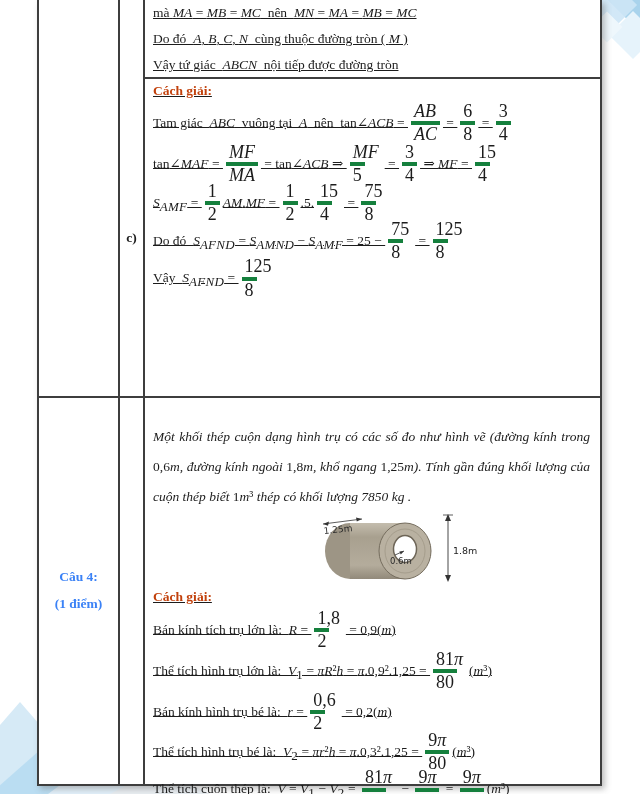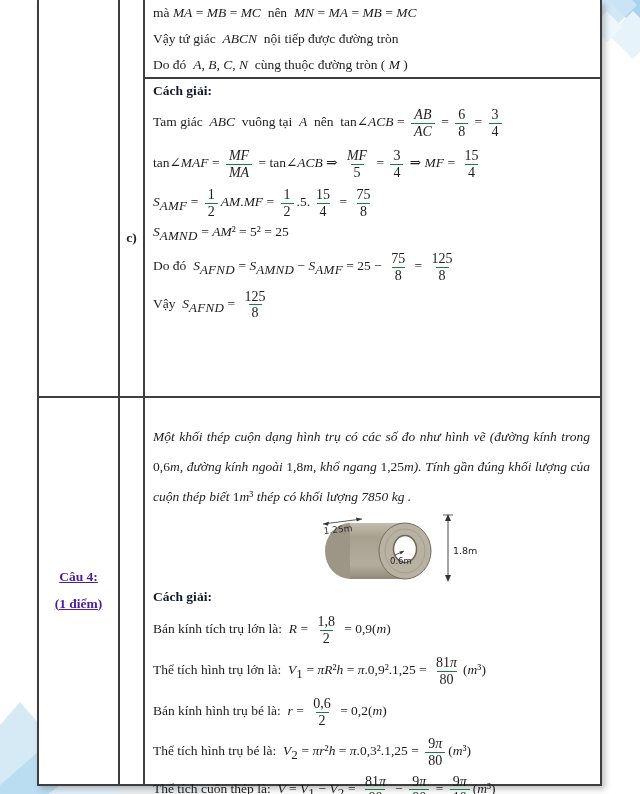--- a/index.html
+++ b/index.html
@@ -4,21 +4,21 @@
 <style>
   * { margin:0; padding:0; box-sizing:border-box; }
   html,body { width:640px; height:794px; }
   body {
     position:relative; overflow:hidden; background:#ffffff;
     font-family:"Liberation Serif","DejaVu Serif",serif;
     font-size:13.5px; color:#1c1c1c;
   }
   i { font-style:italic; }
   b { font-weight:bold; }
-  .red { color:#0f172a; }
+  .red { color:#c2410c; }
 
   
   .decor { position:absolute; z-index:1; }
   .diamond { position:absolute; transform:rotate(45deg); }
   .tri { position:absolute; clip-path:polygon(50% 0,0 100%,100% 100%); }
 
   
   .table {
     position:absolute; left:37px; top:0; width:565px; height:786px;
     border:2px solid #3e3e3e; border-top:none; background:#ffffff; z-index:2;
@@ -27,41 +27,41 @@
   .vline { position:absolute; top:0; bottom:0; width:2px; background:#3e3e3e; }
   .hline { position:absolute; height:2px; background:#3e3e3e; }
 
   .cell-c {
     position:absolute; left:81px; top:79px; width:23px; height:317px;
     display:flex; align-items:center; justify-content:center; font-weight:bold;
   }
   .cell-cau {
     position:absolute; left:0; top:398px; width:79px; height:384px;
     display:flex; flex-direction:column; align-items:center; justify-content:center;
-    gap:11px; font-weight:bold; color:#4c1d95;text-decoration:underline;
+    gap:11px; font-weight:bold; color:#3b82f6;
   }
-  .content { position:absolute; left:106px; width:455px; padding:0 10px 0 8px; }
+  .content { position:absolute; left:106px; width:455px; padding:0 10px 0 8px;text-decoration:underline; }
   .c1 { top:0; height:79px; }
   .c2 { top:79px; height:317px; }
   .c3 { top:418px; height:384px; }
 
   .line { display:flex; align-items:center; }
   .runs { display:inline-block; white-space:pre-wrap; }
   .h24{height:24px} .h26{height:26px} .h28{height:28px}
   .h35{height:35px} .h36{height:36px}
   .h40{height:40px} .h42{height:42px}
 
   
   .frac {
-    display:inline-flex; flex-direction:column; align-items:center;
-    vertical-align:middle; margin:0 3px; line-height:1.08; font-size:14px;
+    display:inline-flex; flex-direction:column; align-items:flex-start;
+    vertical-align:middle; margin:0 3px; line-height:1.08; font-size:18px;
     text-align:center;
   }
   .frac .num { padding:0 3px; }
-  .frac .den { padding:0 3px; border-top:1px solid #15803d; }
+  .frac .den { padding:0 3px; border-top:4px solid #15803d; }
   sub { font-size:13px; vertical-align:-4px; letter-spacing:0.3px; }
 
   
   .problem {
     font-weight:bold; font-style:italic; text-align:justify;
     line-height:30px; padding-top:4px;
   }
   .problem .t, .problem .m { font-weight:normal; font-style:normal; }
   .problem i { font-weight:normal; }
 
@@ -98,42 +98,39 @@
   <div class="cell-cau">
     <span>Câu 4:</span>
     <span>(1 điểm)</span>
   </div>
 
   <div class="content c1">
     <div class="line h26">
         <span class="runs"><span class="t">mà </span><span class="m"><i>MA</i> = <i>MB</i> = <i>MC</i></span><span class="t">  nên  </span><span class="m"><i>MN</i> = <i>MA</i> = <i>MB</i> = <i>MC</i></span></span>
       </div>
     <div class="line h26">
-        <span class="runs"><span class="t">Vậy tứ giác  </span><span class="m"><i>ABCN</i></span><span class="t">  nội tiếp được đường tròn</span></span>
+        <span class="runs"><span class="t">Do đó  </span><span class="m"><i>A</i>, <i>B</i>, <i>C</i>, <i>N</i></span><span class="t">  cùng thuộc đường tròn </span><span class="m">( <i>M</i> )</span></span>
       </div>
     <div class="line h26">
-        <span class="runs"><span class="t">Do đó  </span><span class="m"><i>A</i>, <i>B</i>, <i>C</i>, <i>N</i></span><span class="t">  cùng thuộc đường tròn </span><span class="m">( <i>M</i> )</span></span>
+        <span class="runs"><span class="t">Vậy tứ giác  </span><span class="m"><i>ABCN</i></span><span class="t">  nội tiếp được đường tròn</span></span>
       </div>
   </div>
 
   <div class="content c2">
     <div class="line h24">
         <span class="runs"><b class="red">Cách giải:</b></span>
       </div>
     <div class="line h40">
         <span class="runs"><span class="t">Tam giác  </span><span class="m"><i>ABC</i></span><span class="t">  vuông tại  </span><span class="m"><i>A</i></span><span class="t">  nên  tan</span><span class="m">∠<i>ACB</i></span><span class="t"> = </span><span class="frac"><span class="num"><i>AB</i></span><span class="den"><i>AC</i></span></span><span class="t"> = </span><span class="frac"><span class="num">6</span><span class="den">8</span></span><span class="t"> = </span><span class="frac"><span class="num">3</span><span class="den">4</span></span></span>
       </div>
     <div class="line h42">
         <span class="runs"><span class="t">tan</span><span class="m">∠<i>MAF</i></span><span class="t"> = </span><span class="frac"><span class="num"><i>MF</i></span><span class="den"><i>MA</i></span></span><span class="t"> = tan</span><span class="m">∠<i>ACB</i></span><span class="t"> ⇒ </span><span class="frac"><span class="num"><i>MF</i></span><span class="den">5</span></span><span class="t"> = </span><span class="frac"><span class="num">3</span><span class="den">4</span></span><span class="t"> ⇒ </span><span class="m"><i>MF</i></span><span class="t"> = </span><span class="frac"><span class="num">15</span><span class="den">4</span></span></span>
       </div>
     <div class="line h36">
         <span class="runs"><span class="m"><i>S</i></span><sub><i>AMF</i></sub><span class="t"> = </span><span class="frac"><span class="num">1</span><span class="den">2</span></span><span class="m"><i>AM</i></span><span class="t">.</span><span class="m"><i>MF</i></span><span class="t"> = </span><span class="frac"><span class="num">1</span><span class="den">2</span></span><span class="t">.5.</span><span class="frac"><span class="num">15</span><span class="den">4</span></span><span class="t"> = </span><span class="frac"><span class="num">75</span><span class="den">8</span></span></span>
-      </div>
-    <div class="line h26">
-        <span class="runs"><span class="m"><i>S</i></span><sub><i>AMND</i></sub><span class="t"> = </span><span class="m"><i>AM</i></span><span class="t">² = 5² = 25</span></span>
       </div>
     <div class="line h40">
         <span class="runs"><span class="t">Do đó  </span><span class="m"><i>S</i></span><sub><i>AFND</i></sub><span class="t"> = </span><span class="m"><i>S</i></span><sub><i>AMND</i></sub><span class="t"> − </span><span class="m"><i>S</i></span><sub><i>AMF</i></sub><span class="t"> = 25 − </span><span class="frac"><span class="num">75</span><span class="den">8</span></span><span class="t"> = </span><span class="frac"><span class="num">125</span><span class="den">8</span></span></span>
       </div>
     <div class="line h35">
         <span class="runs"><span class="t">Vậy  </span><span class="m"><i>S</i></span><sub><i>AFND</i></sub><span class="t"> = </span><span class="frac"><span class="num">125</span><span class="den">8</span></span></span>
       </div>
   </div>
 
   <div class="content c3">

